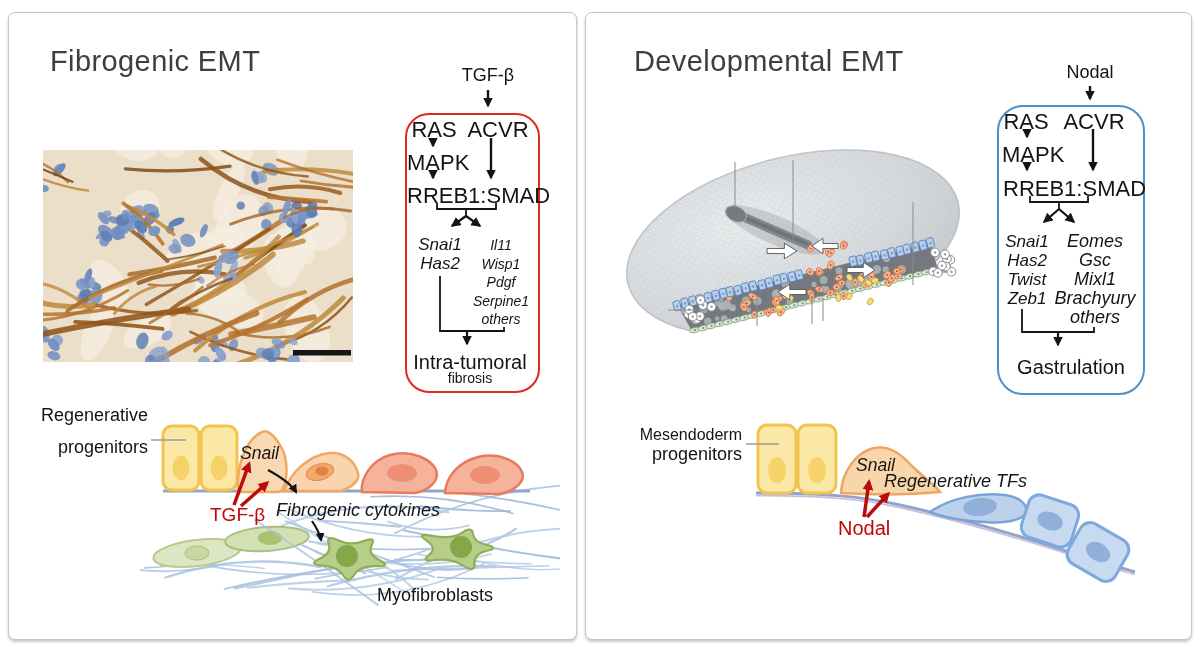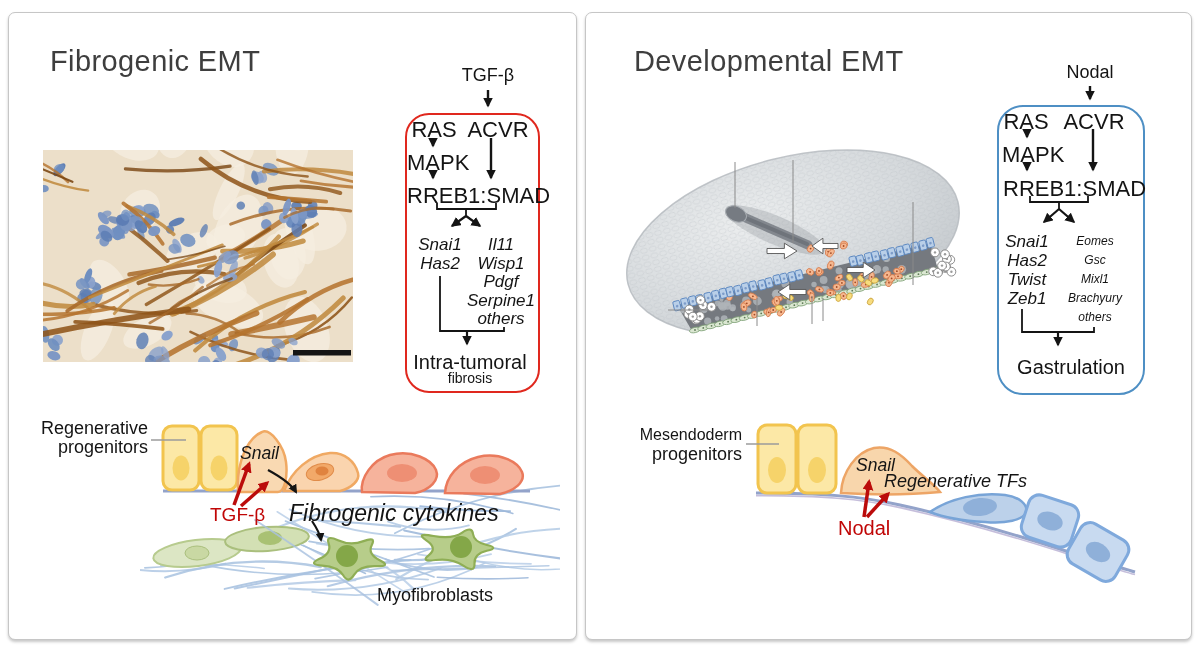--- a/index.html
+++ b/index.html
@@ -771,55 +771,55 @@
 
   <div class="lbl ctr" style="left:438px;top:66px;width:100px;font-size:18px">TGF-β</div>
   <div class="lbl ctr pw" style="left:409px;top:118px;width:50px">RAS</div>
   <div class="lbl ctr pw" style="left:461px;top:118px;width:74px">ACVR</div>
   <div class="lbl ctr pw" style="left:407px;top:151px;width:60px">MAPK</div>
   <div class="lbl ctr pw" style="left:407px;top:184px;width:126px">RREB1:SMAD</div>
   <div class="lbl it ctr" style="left:413px;top:236px;width:54px;font-size:17px;line-height:18.5px">
     <div>Snai1</div>
     <div>Has2</div>
   </div>
-  <div class="lbl it ctr" style="left:464px;top:236px;width:74px;font-size:17px;line-height:18.5px">
+  <div class="lbl it ctr" style="left:464px;top:236px;width:74px;font-size:14px;line-height:18.5px">
     <div>Il11</div>
     <div>Wisp1</div>
     <div>Pdgf</div>
     <div>Serpine1</div>
     <div>others</div>
   </div>
   <div class="lbl ctr" style="left:408px;top:351px;width:124px;font-size:20px">Intra-tumoral</div>
   <div class="lbl ctr" style="left:408px;top:371px;width:124px;font-size:14px">fibrosis</div>
 
   <div class="lbl ctr" style="left:1040px;top:63px;width:100px;font-size:18px">Nodal</div>
   <div class="lbl ctr pw" style="left:1001px;top:110px;width:50px">RAS</div>
   <div class="lbl ctr pw" style="left:1057px;top:110px;width:74px">ACVR</div>
   <div class="lbl ctr pw" style="left:1002px;top:143px;width:60px">MAPK</div>
   <div class="lbl ctr pw" style="left:1003px;top:177px;width:126px">RREB1:SMAD</div>
   <div class="lbl it ctr" style="left:999px;top:232px;width:56px;font-size:17px;line-height:19px">
     <div>Snai1</div>
     <div>Has2</div>
     <div>Twist</div>
     <div>Zeb1</div>
   </div>
-  <div class="lbl it ctr" style="left:1048px;top:232px;width:94px;font-size:12px;line-height:19px">
+  <div class="lbl it ctr" style="left:1048px;top:232px;width:94px;font-size:18px;line-height:19px">
     <div>Eomes</div>
     <div>Gsc</div>
     <div>Mixl1</div>
     <div>Brachyury</div>
     <div>others</div>
   </div>
   <div class="lbl ctr" style="left:1004px;top:356px;width:134px;font-size:20px">Gastrulation</div>
 
-  <div class="lbl rt" style="left:40px;top:419px;width:108px;font-size:18px">Regenerative</div>
+  <div class="lbl rt" style="left:40px;top:406px;width:108px;font-size:18px">Regenerative</div>
   <div class="lbl rt" style="left:40px;top:438px;width:108px;font-size:18px">progenitors</div>
   <div class="lbl it" style="left:240px;top:444px;font-size:17.5px">Snail</div>
   <div class="lbl" style="left:210px;top:505px;font-size:19px;color:#c00606">TGF-β</div>
-  <div class="lbl it" style="left:289px;top:501px;font-size:23px">Fibrogenic cytokines</div>
+  <div class="lbl it" style="left:276px;top:501px;font-size:18px">Fibrogenic cytokines</div>
   <div class="lbl" style="left:377px;top:586px;font-size:18px">Myofibroblasts</div>
 
   <div class="lbl rt" style="left:628px;top:426px;width:114px;font-size:16px">Mesendoderm</div>
   <div class="lbl rt" style="left:628px;top:445px;width:114px;font-size:18px">progenitors</div>
   <div class="lbl it" style="left:856px;top:456px;font-size:17.5px">Snail</div>
   <div class="lbl it" style="left:884px;top:472px;font-size:18px">Regenerative TFs</div>
   <div class="lbl" style="left:838px;top:517px;font-size:20px;color:#c00606">Nodal</div>
 
 </div>
 

